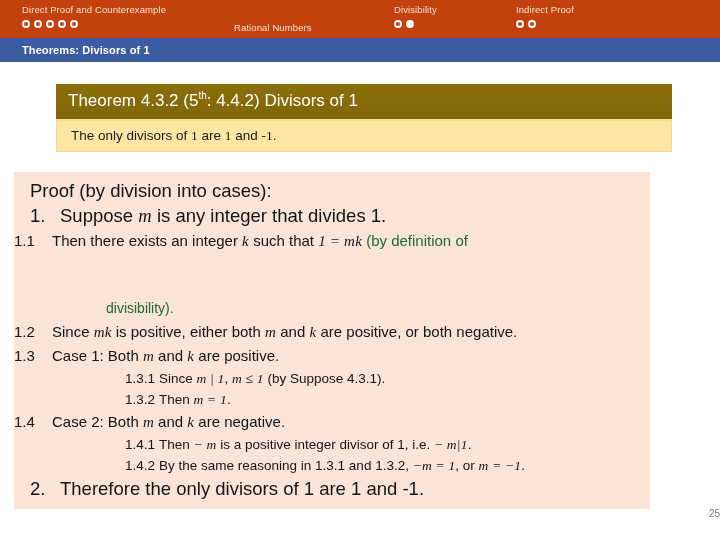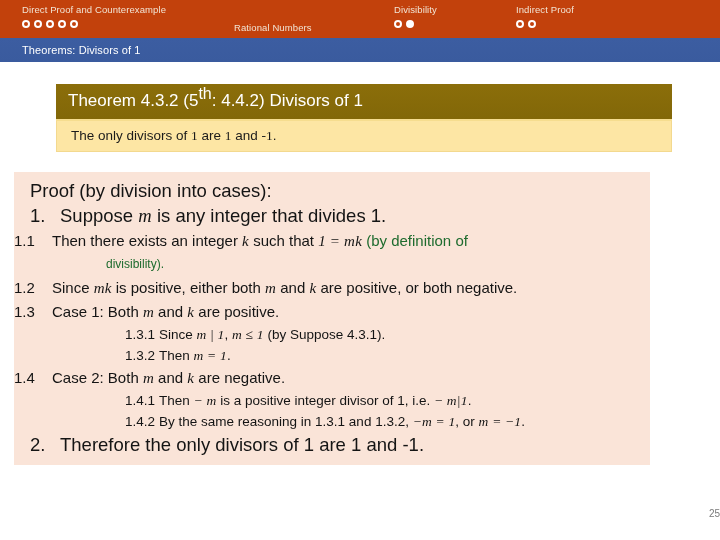--- a/index.html
+++ b/index.html
@@ -63,21 +63,21 @@
     left: 0; top: 38px;
     width: 720px; height: 24px;
     background: #3b5ca0;
     background: linear-gradient(#3c5da1, #3a5b9e);
     display: flex;
     align-items: center;
   }
   #titlebar .title-text {
     color: #ffffff;
     font-size: 11px;
-    font-weight: normal;
+    font-weight: bold;
     padding-left: 22px;
     letter-spacing: 0.1px;
     white-space: nowrap;
   }
 
   
   #theorem-block {
     position: absolute;
     left: 56px; top: 84px;
     width: 616px;
@@ -88,21 +88,21 @@
     padding: 7px 0 8px 12px;
     border-bottom: 2px solid #f6dd8f;
   }
   #theorem-header .th-text {
     color: #ffffff;
     font-size: 17px;
     line-height: 20px;
     white-space: nowrap;
   }
   #theorem-header .th-text sup {
-    font-size: 16px;
+    font-size: 10px;
     vertical-align: super;
     line-height: 0;
   }
   #theorem-statement {
     background: #fde6a4;
     padding: 5px 0 6px 14px;
     border: 1px solid #f3d98f;
     border-top: none;
   }
   #theorem-statement .stmt-text {
@@ -133,23 +133,24 @@
   }
   .lvl1 {
     font-size: 15px;
     line-height: 23px;
   }
   .lvl1 .num {
     display: inline-block;
     width: 38px;
   }
   .lvl1-cont {
-    font-size: 12px;
+    font-size: 14px;
     line-height: 23px;
     padding-left: 92px;
+    margin-top: 44px;
   }
   .lvl2 {
     font-size: 13.5px;
     line-height: 21px;
     padding-left: 111px;
   }
   .lvl2 .num {
     display: inline-block;
     width: 34px;
   }

